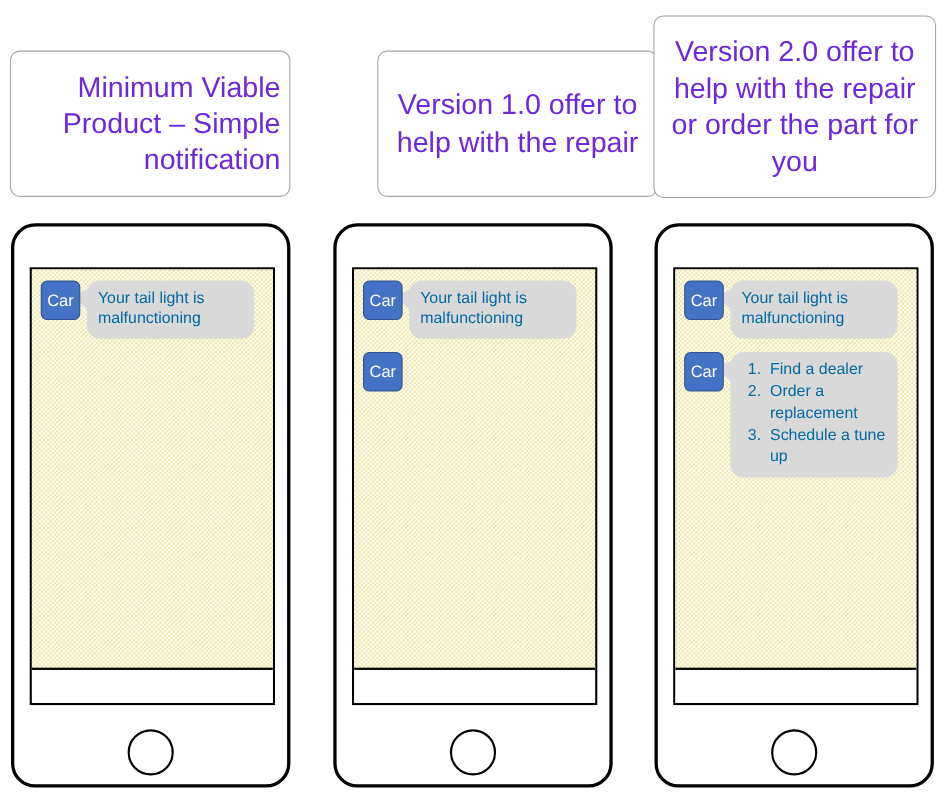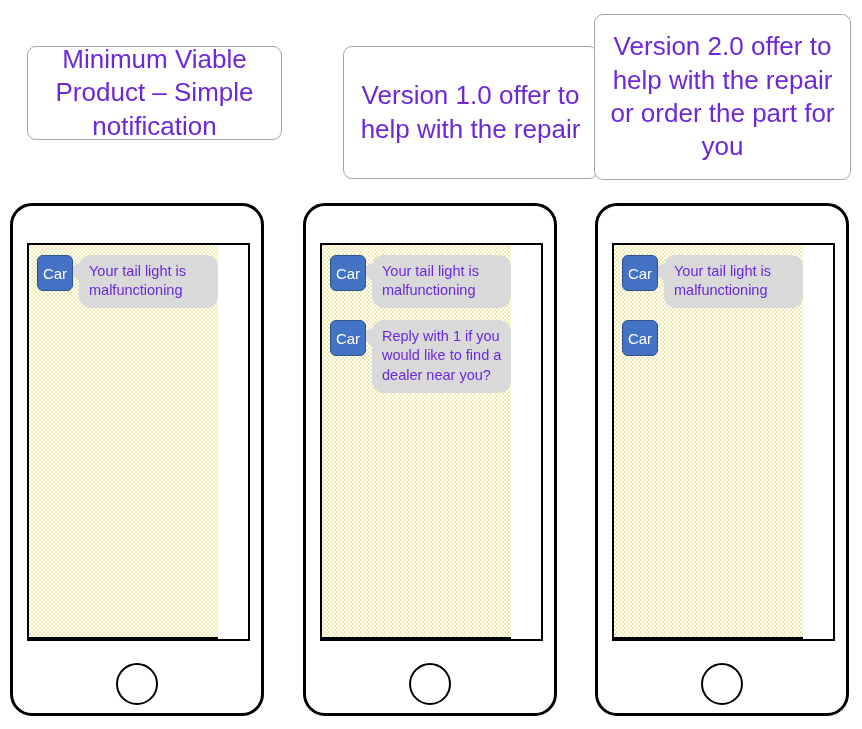--- a/index.html
+++ b/index.html
@@ -26,21 +26,21 @@
     align-items: center;
     justify-content: center;
     text-align: center;
     color: #6d28d9;
     font-size: 26px;
     line-height: 1.28;
     padding: 4px 8px;
   }
   .caption-box .cap-text { display: block; }
 
-  #caption-0 { left: 27px;   top: 46px;  width: 255px; height: 94px; }
+  #caption-0 { left: 9px;   top: 46px;  width: 255px; height: 133px; text-align: right; }
   #caption-1 { left: 303px; top: 46px;  width: 255px; height: 133px; margin-left: 40px; }
   #caption-2 { left: 594px; top: 14px;  width: 257px; height: 166px; }
 
   
   .phone {
     position: absolute;
     box-sizing: border-box;
     width: 254px;
     height: 513px;
     top: 203px;
@@ -56,21 +56,21 @@
   .screen {
     position: absolute;
     left: 14px;
     top: 37px;
     width: 223px;
     height: 398px;
     box-sizing: border-box;
     border: 2.5px solid #000000;
     background: #ffffff;
     display: flex;
-    flex-direction: row;
+    flex-direction: column;
   }
   .chat-area {
     position: relative;
     flex: 1 1 auto;
     
     background-color: #efe9ae;
     background-image:
       linear-gradient(45deg, #ffffff 25%, transparent 25%, transparent 75%, #ffffff 75%),
       linear-gradient(45deg, #ffffff 25%, transparent 25%, transparent 75%, #ffffff 75%);
     background-size: 4px 4px;
@@ -128,21 +128,21 @@
     max-width: 152px;
   }
   .bubble {
     position: relative;
     z-index: 2;
     background: #d9d9d9;
     border-radius: 12px;
     padding: 7px 9px 8px 10px;
     font-size: 14.5px;
     line-height: 1.32;
-    color: #6d28d9;
+    color: #0369a1;
   }
   
   .bubble-tail {
     position: absolute;
     z-index: 1;
     left: -13px;
     top: 8px;
     width: 0;
     height: 0;
     border-style: solid;
@@ -202,26 +202,20 @@
         <div class="bubble-wrap">
           <div class="bubble-tail"></div>
           <div class="bubble">
             <p>Your tail light is malfunctioning</p>
           </div>
         </div>
       </div>
 
       <div class="message">
         <div class="avatar">Car</div>
-        <div class="bubble-wrap">
-          <div class="bubble-tail"></div>
-          <div class="bubble">
-            <p>Reply with 1 if you would like to find a dealer near you?</p>
-          </div>
-        </div>
       </div>
 
     </div>
     <div class="input-bar"></div>
   </div>
   <div class="home-button"></div>
 </div>
 
 <div class="caption-box" id="caption-2">
   <span class="cap-text">Version 2.0 offer to help with the repair or order the part for you</span>
@@ -236,19 +230,29 @@
         <div class="bubble-wrap">
           <div class="bubble-tail"></div>
           <div class="bubble">
             <p>Your tail light is malfunctioning</p>
           </div>
         </div>
       </div>
 
       <div class="message">
         <div class="avatar">Car</div>
+        <div class="bubble-wrap">
+          <div class="bubble-tail"></div>
+          <div class="bubble">
+            <ol class="bubble-list">
+              <li>Find a dealer</li>
+              <li>Order a replacement</li>
+              <li>Schedule a tune up</li>
+            </ol>
+          </div>
+        </div>
       </div>
 
     </div>
     <div class="input-bar"></div>
   </div>
   <div class="home-button"></div>
 </div>
 
 </body></html>

